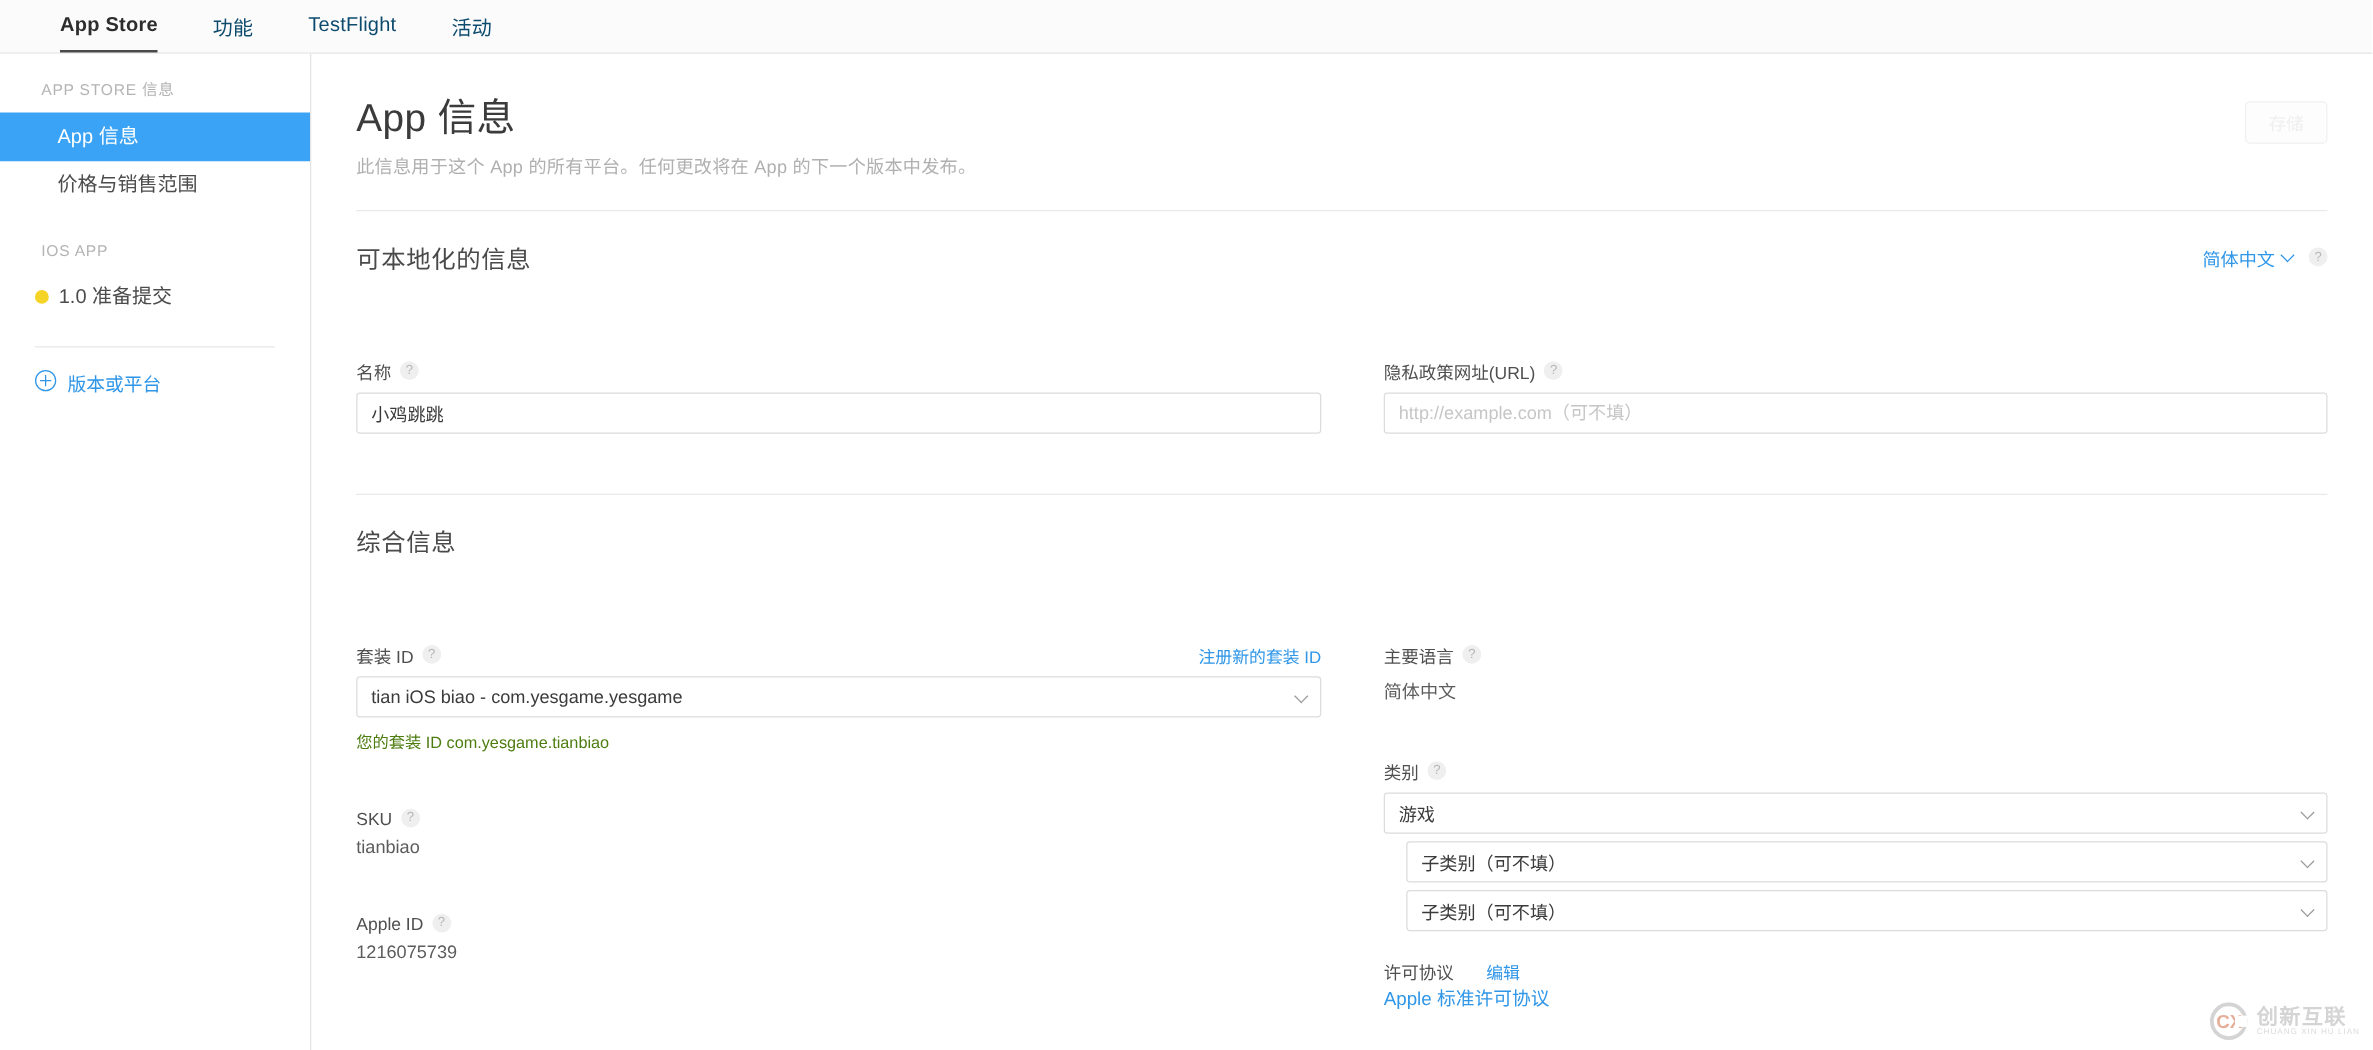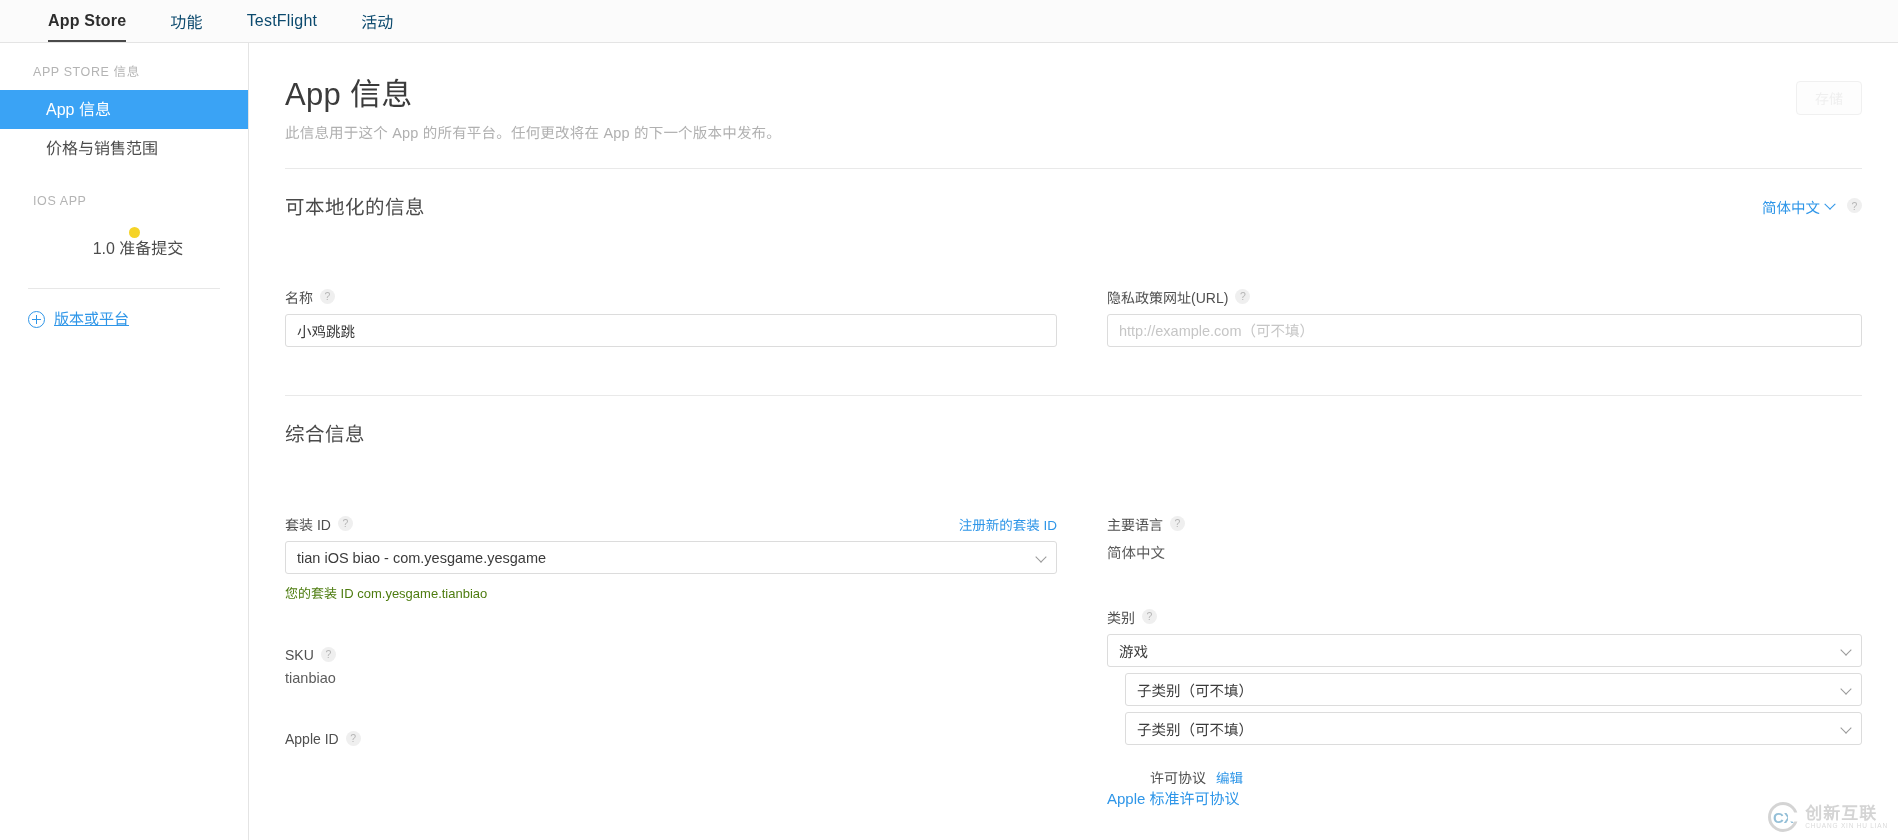--- a/index.html
+++ b/index.html
@@ -87,44 +87,42 @@
   }
   .side-item.active {
     background: #3aa3f5;
     color: #ffffff;
     font-weight: normal;
   }
   .side-item.status {
     display: flex;
     align-items: center;
     padding-left: 28px;
-    flex-direction: column;
   }
   .status-dot {
     width: 11px;
     height: 11px;
     border-radius: 50%;
     background: #f5d327;
     margin-right: 8px;
     flex: none;
   }
   .side-divider {
     height: 1px;
     background: #e7e7e7;
     margin: 20px 28px 0 28px;
   }
   .side-add {
     display: flex;
-    align-items: flex-end;
+    align-items: flex-start;
     color: #2f96e8;
     font-size: 15px;
     padding: 18px 0 0 28px;
     cursor: pointer;
     white-space: nowrap;
-    text-decoration: underline;
   }
   .plus-circle {
     width: 17px;
     height: 17px;
     border: 1.5px solid #2f96e8;
     border-radius: 50%;
     position: relative;
     margin-right: 9px;
     flex: none;
   }
@@ -309,42 +307,42 @@
     font-size: 13px;
     color: #4d7c0f;
     margin: 9px 0 0 0;
   }
 
   .indent { margin-left: 18px; }
   .mt6 { margin-top: 6px; }
   .mt10 { margin-top: 10px; }
   .mt18 { margin-top: 18px; }
 
-  .inline-label-row { display: flex; align-items: center; gap: 10px; margin-left: 43px; }
+  .inline-label-row { display: flex; align-items: center; gap: 26px; }
 
   
   .watermark {
     position: absolute;
     right: 10px;
     bottom: 8px;
     display: flex;
     align-items: center;
     gap: 7px;
     opacity: .42;
     user-select: none;
   }
   .wm-logo {
     width: 30px; height: 30px;
     border-radius: 50%;
     border: 3px solid #9b9b9b;
     position: relative;
     display: flex;
     align-items: center;
     justify-content: center;
-    color: #0369a1;
+    color: #c2410c;
     font-size: 15px;
     font-weight: bold;
   }
   .wm-logo::after {
     content: "";
     position: absolute;
     right: -3px; top: 50%;
     width: 10px; height: 9px;
     background: #ffffff;
     transform: translateY(-50%);
@@ -480,20 +478,21 @@
             <div class="static-val">tianbiao</div>
           </div>
 
           <div class="field">
             <div class="field-label-row">
               <span class="field-label">
                 <span>Apple ID</span>
                 <span class="help">?</span>
               </span>
             </div>
+            <div class="static-val">1216075739</div>
           </div>
 
         </div>
 
         <div class="col-right">
 
           <div class="field">
             <div class="field-label-row">
               <span class="field-label">
                 <span>主要语言</span>

